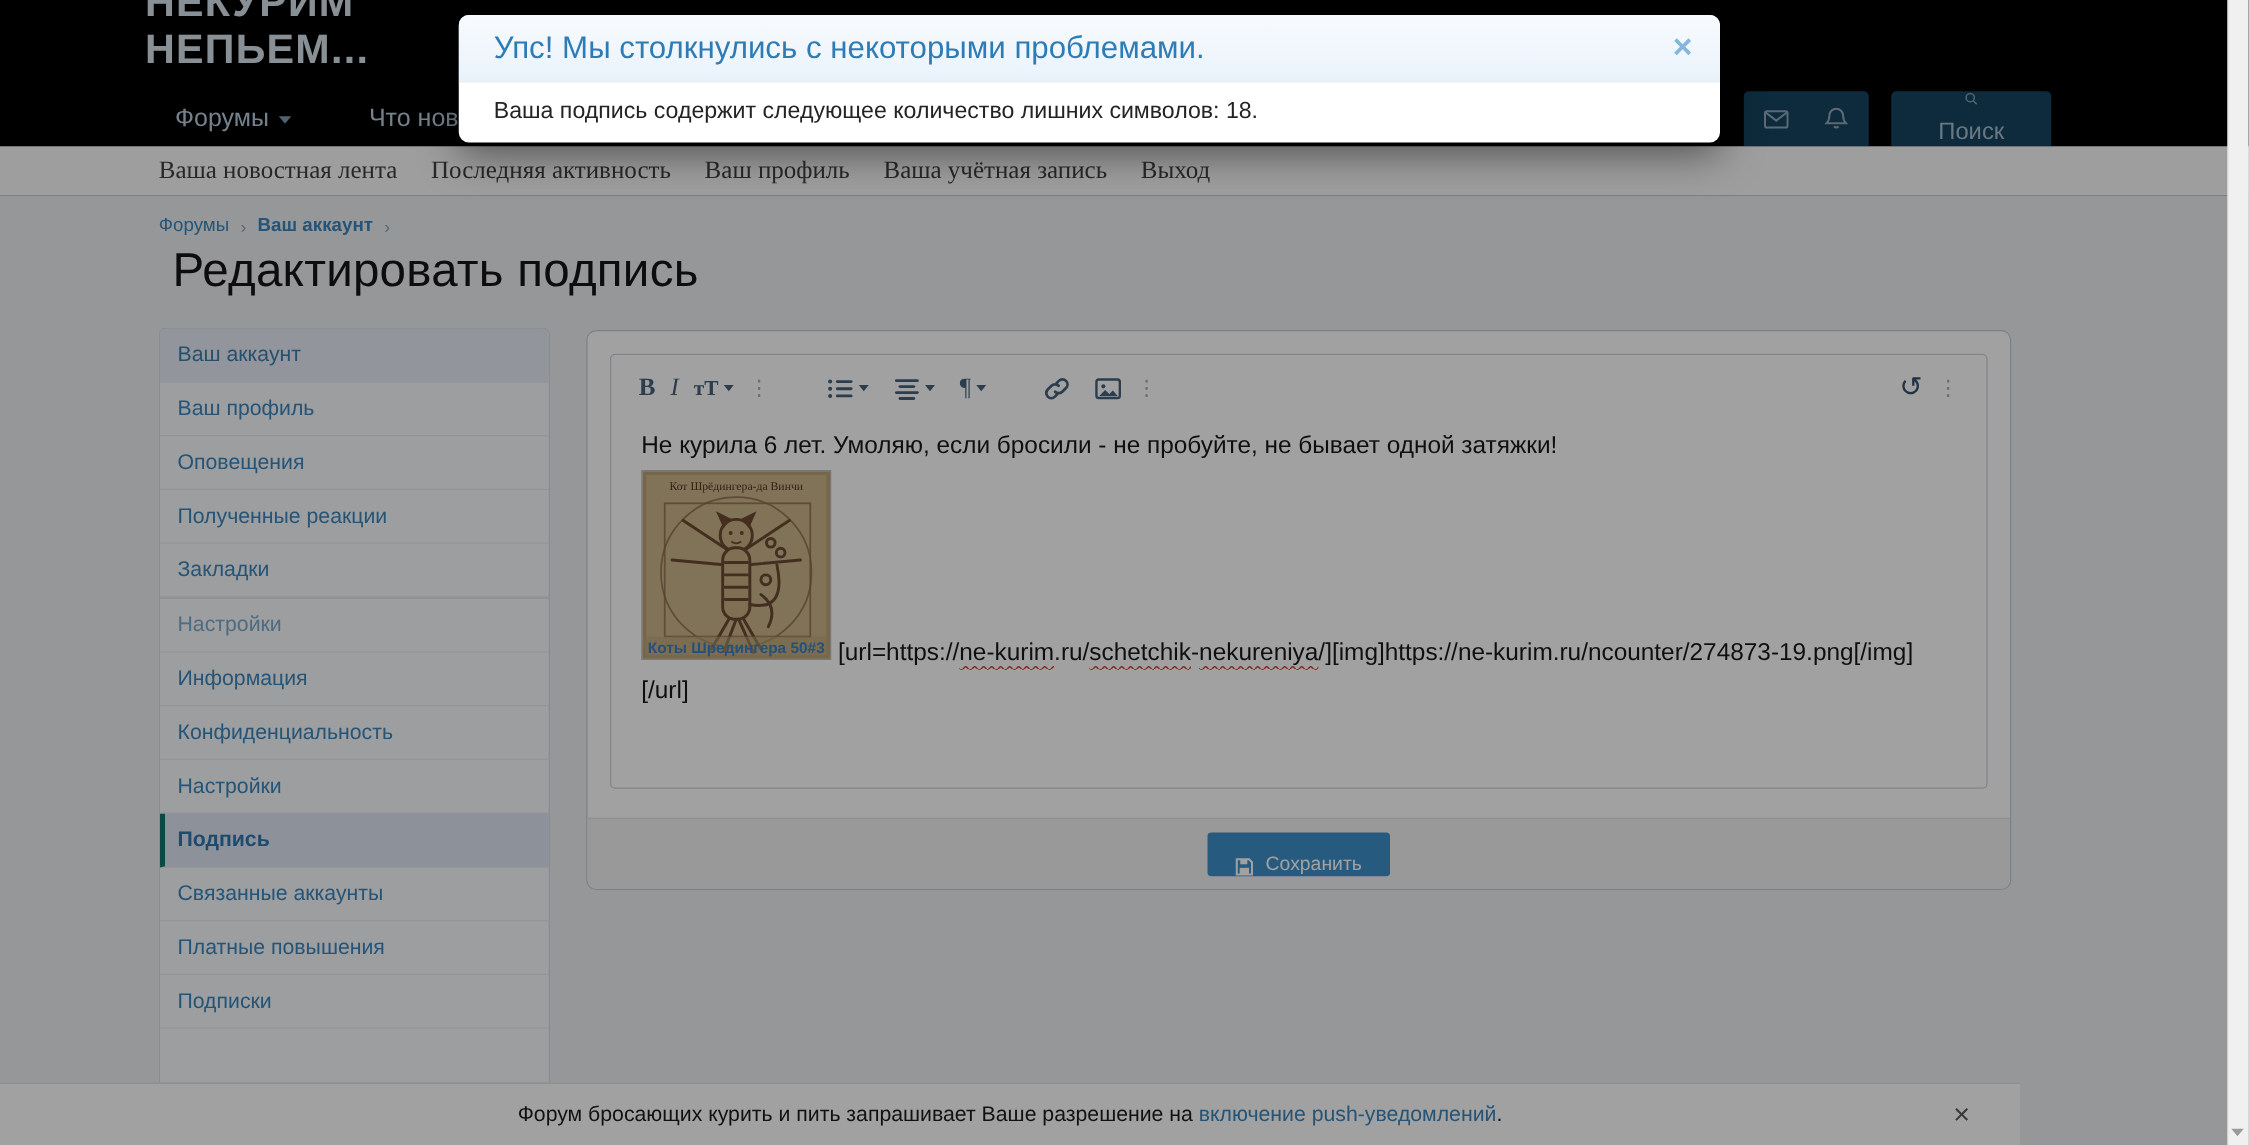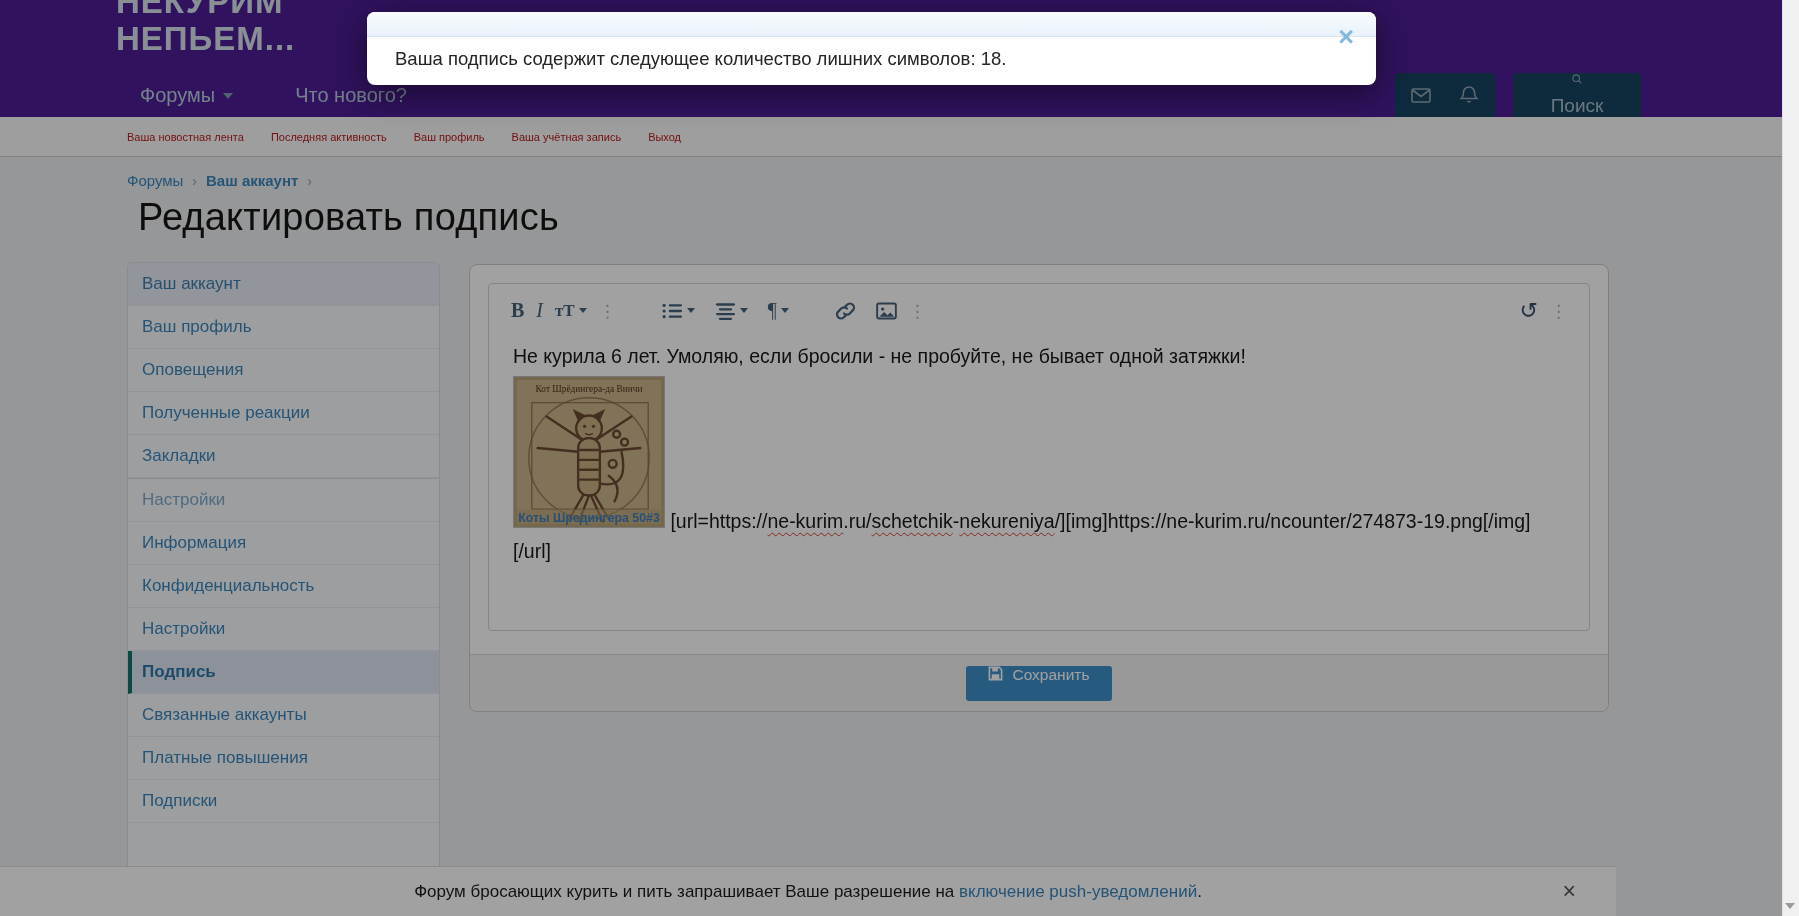--- a/index.html
+++ b/index.html
@@ -4,33 +4,33 @@
 <style>
   * { margin:0; padding:0; box-sizing:border-box; }
   html,body { width:1799px; height:916px; overflow:hidden; }
   body { font-family:"Liberation Sans", sans-serif; }
   #canvas { position:relative; width:1799px; height:916px; background:#eef0f2; overflow:hidden; }
 
   
   #dim { position:absolute; inset:0; background:rgba(0,0,0,0.37); z-index:50; }
 
   
-  .hdr { position:absolute; top:0; left:0; width:100%; height:117px; background:#4c1d95; overflow:hidden; z-index:2; }
+  .hdr { position:absolute; top:0; left:0; width:100%; height:117px; background:#000000; overflow:hidden; z-index:2; }
   .logo { position:absolute; left:116px; top:-17px; font-size:33px; font-weight:bold; letter-spacing:1px; color:#d9e4ec; line-height:37px; cursor:pointer; }
   .navrow { position:absolute; left:140px; top:84px; display:flex; gap:62px; }
   .navitem { color:#b9cfdf; font-size:20px; display:flex; align-items:center; gap:8px; cursor:pointer; white-space:nowrap; }
   .caret { width:0; height:0; border-left:5px solid transparent; border-right:5px solid transparent; border-top:6px solid #7e9cb2; display:inline-block; }
   .hdr-box { position:absolute; top:73px; height:44px; background:#16445f; border-radius:4px 4px 0 0; display:flex; align-items:center; justify-content:center; }
   .box-msgs { left:1395px; width:100px; gap:26px; }
   .box-search { left:1513px; width:128px; gap:10px; color:#a8bfcd; font-size:19px; cursor:pointer;flex-direction:column; }
   .hicon { width:22px; height:22px; stroke:#93a9b8; fill:none; stroke-width:1.6; cursor:pointer; }
 
   
   .subnav { position:absolute; top:117px; left:0; width:100%; height:40px; background:#fafbfc; border-bottom:1px solid #c9cdd2; display:flex; align-items:center; gap:27px; padding-left:127px; z-index:1; }
-  .subnav a { color:#b91c1c; font-size:11px; text-decoration:none; cursor:pointer; white-space:nowrap; }
+  .subnav a { color:#404040; font-size:20px; text-decoration:none; cursor:pointer; white-space:nowrap;font-family:Liberation Serif, serif; }
 
   
   .crumbs { position:absolute; top:172px; left:127px; font-size:15px; display:flex; gap:9px; align-items:center; }
   .crumbs .lnk { color:#3b86bd; cursor:pointer; }
   .crumbs .bold { font-weight:bold; }
   .crumbs .sep { color:#8ea2b5; font-size:14px; }
   .ptitle { position:absolute; top:196px; left:138px; font-size:38px; color:#161616; letter-spacing:0.2px; }
 
   
   .sidebar { position:absolute; left:127px; top:262px; width:313px; height:604px; background:#f9fafc; border:1px solid #d7dce3; border-bottom:none; border-radius:6px 6px 0 0; overflow:hidden; }
@@ -54,21 +54,21 @@
   .tsvg { width:21px; height:20px; }
   .spacer { flex:1; }
   .undo-g { font-size:22px; color:#36506b; font-family:"DejaVu Sans", sans-serif; line-height:20px; }
 
   .econtent { padding:14px 24px 0 24px; font-size:19.5px; color:#181818; line-height:29px; }
   .sigline { margin-top:5px; line-height:30px; }
   .sig-img { display:inline-block; vertical-align:baseline; border:1px solid rgba(0,0,0,0.25); cursor:pointer; }
   .wavy { text-decoration:underline; text-decoration-style:wavy; text-decoration-color:#d04437; text-decoration-thickness:1px; text-underline-offset:4px; }
 
   .panel-foot { position:absolute; left:0; right:0; bottom:0; height:57px; background:#f3f3f3; border-top:1px solid #d9d9d9; border-radius:0 0 8px 8px; display:flex; align-items:center; justify-content:center; }
-  .savebtn { height:35px; padding:0 22px; background:#3f8fc9; border:none; border-radius:3px; color:#fff; font-size:15.5px; display:flex; align-items:flex-start; gap:9px; cursor:pointer; font-family:"Liberation Sans", sans-serif; }
+  .savebtn { height:35px; padding:0 22px; background:#3f8fc9; border:none; border-radius:3px; color:#fff; font-size:15.5px; display:flex; align-items:flex-end; gap:9px; cursor:pointer; font-family:"Liberation Sans", sans-serif; }
 
   
   .modal { position:absolute; left:367px; top:12px; width:1009px; z-index:60; border-radius:8px; box-shadow:0 8px 32px rgba(0,0,0,0.5); background:#fff; }
   .modal-h { position:relative; background:linear-gradient(#f8fbfe,#e9f2fb); border-bottom:1px solid #d8e4f0; border-radius:8px 8px 0 0; padding:12px 60px 12px 28px; }
   .modal-h .t { color:#2e7cb5; font-size:25px; }
   .modal-x { position:absolute; right:22px; top:12px; color:#85b7dc; font-size:27px; font-weight:bold; cursor:pointer; line-height:27px; }
   .modal-b { padding:11px 28px 15px 28px; font-size:18.5px; color:#242424; border-radius:0 0 8px 8px; }
 
   
   .banner { position:absolute; left:0; bottom:0; width:1616px; height:50px; background:#fff; border-top:1px solid #dcdcdc; display:flex; align-items:center; justify-content:center; font-size:17px; color:#1c1c1c; z-index:3; }
@@ -266,20 +266,21 @@
         </svg>
         <span>Сохранить</span>
       </button>
     </div>
   </div>
 
   <div id="dim"></div>
 
   <div class="modal">
     <div class="modal-h">
+      <span class="t">Упс! Мы столкнулись с некоторыми проблемами.</span>
       <span class="modal-x">×</span>
     </div>
     <div class="modal-b">Ваша подпись содержит следующее количество лишних символов: 18.</div>
   </div>
 
   <div class="banner">
     <span><span>Форум бросающих курить и пить запрашивает Ваше разрешение на </span><span class="blink">включение push-уведомлений</span><span>.</span></span>
     <span class="banner-x">×</span>
   </div>
 

